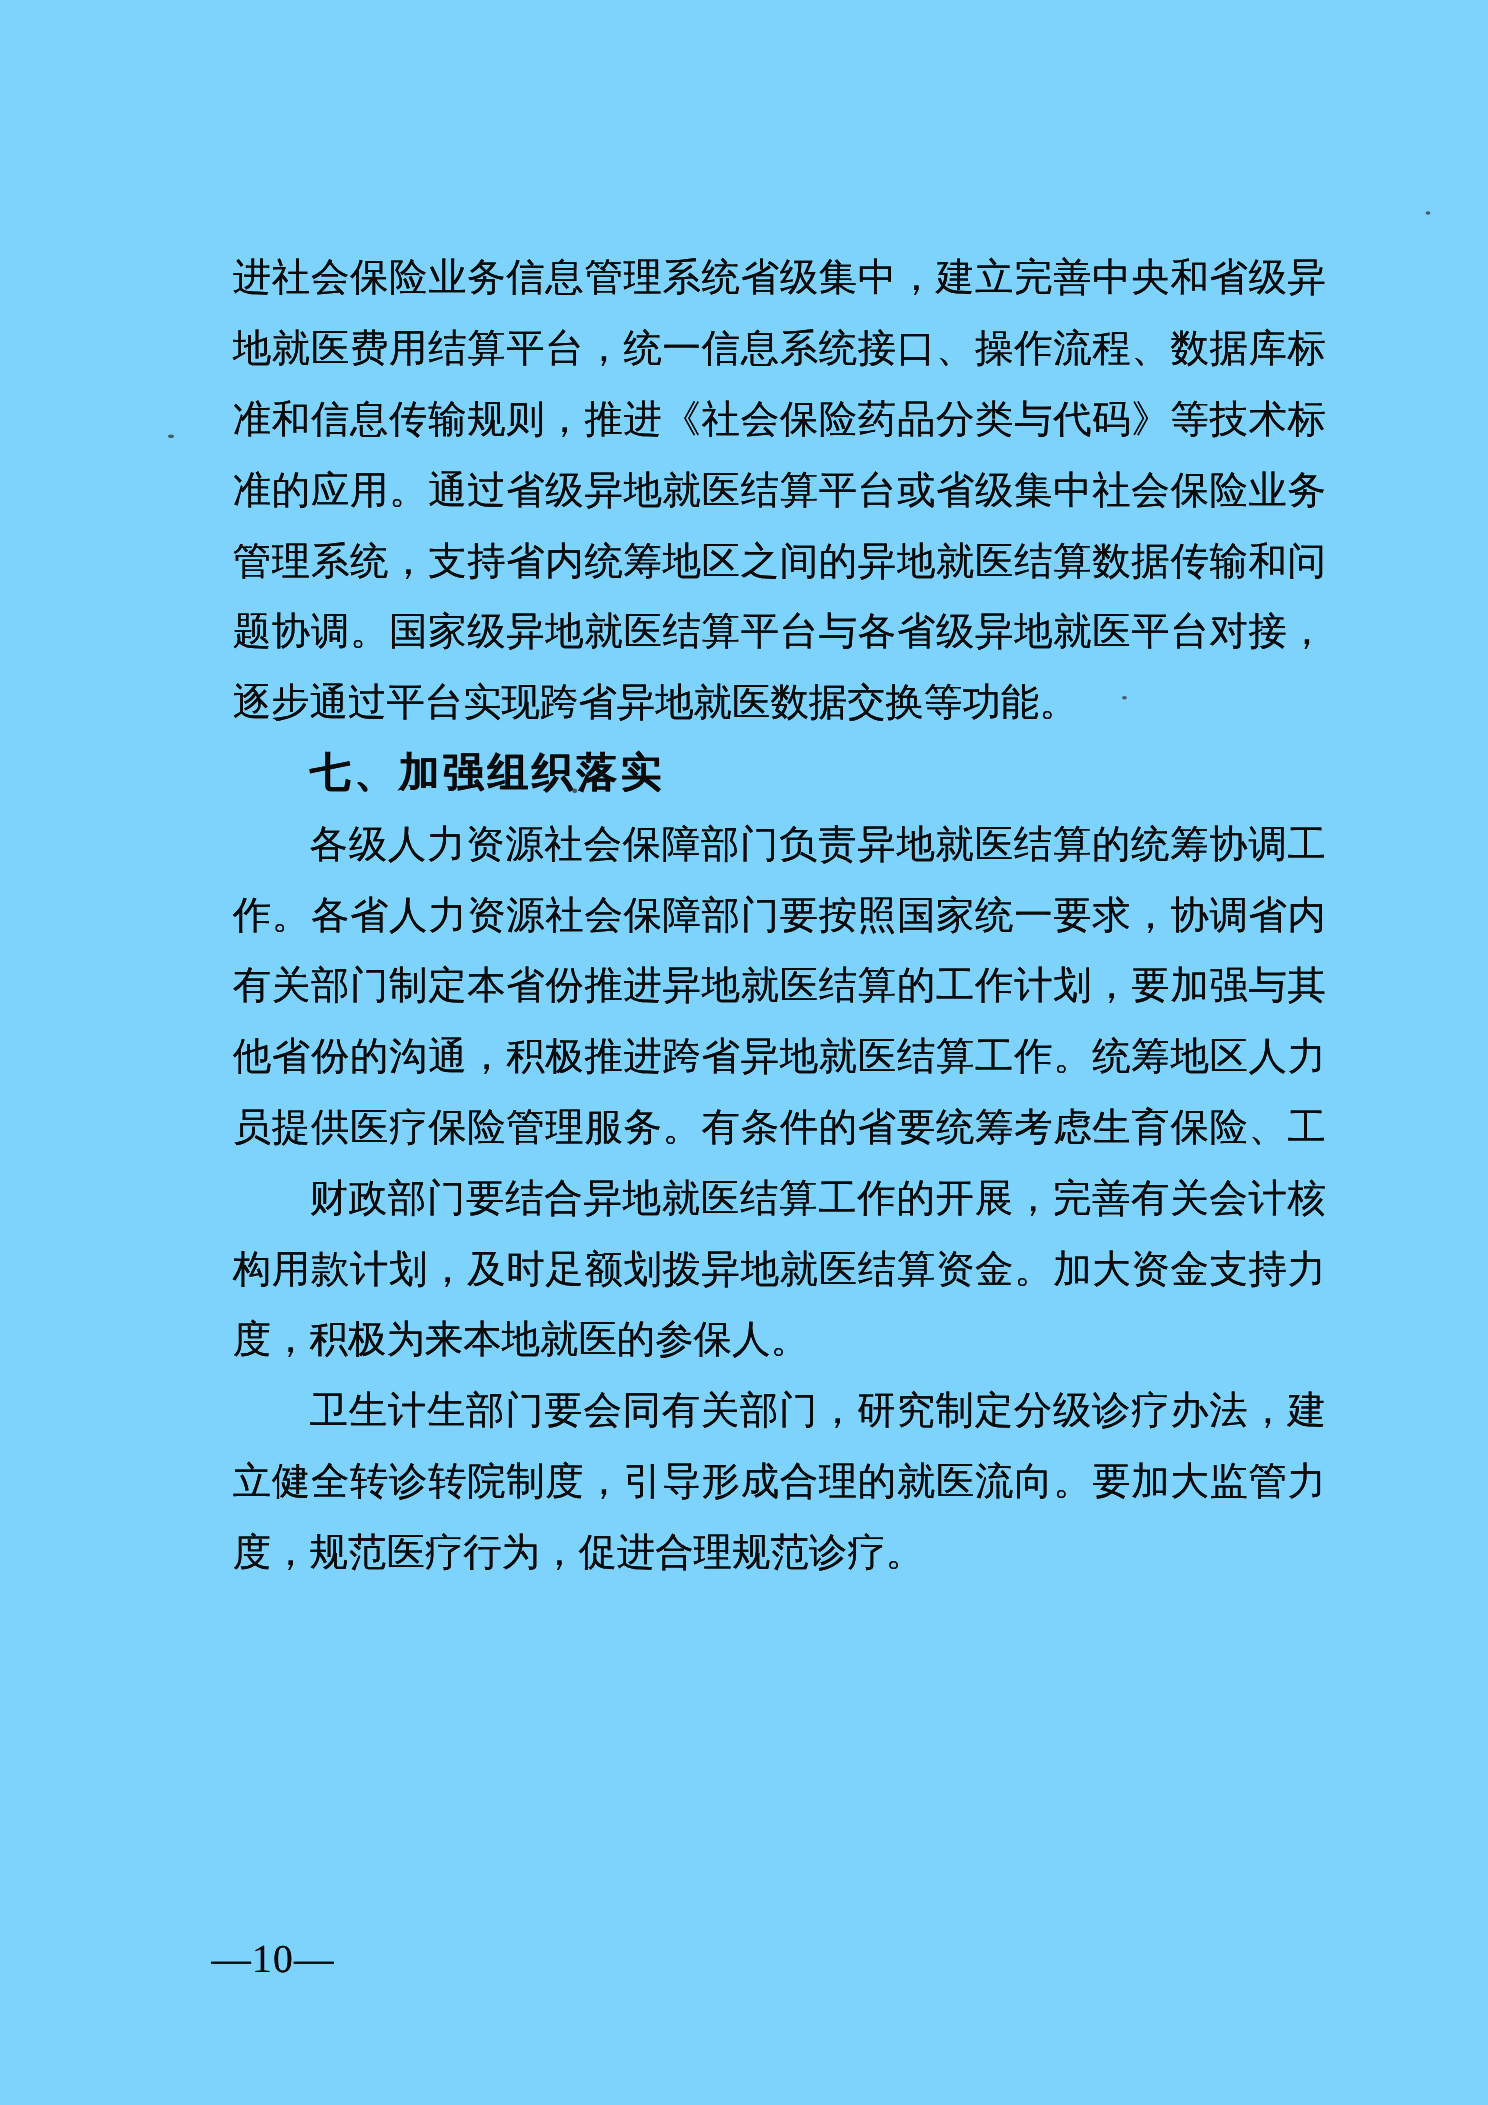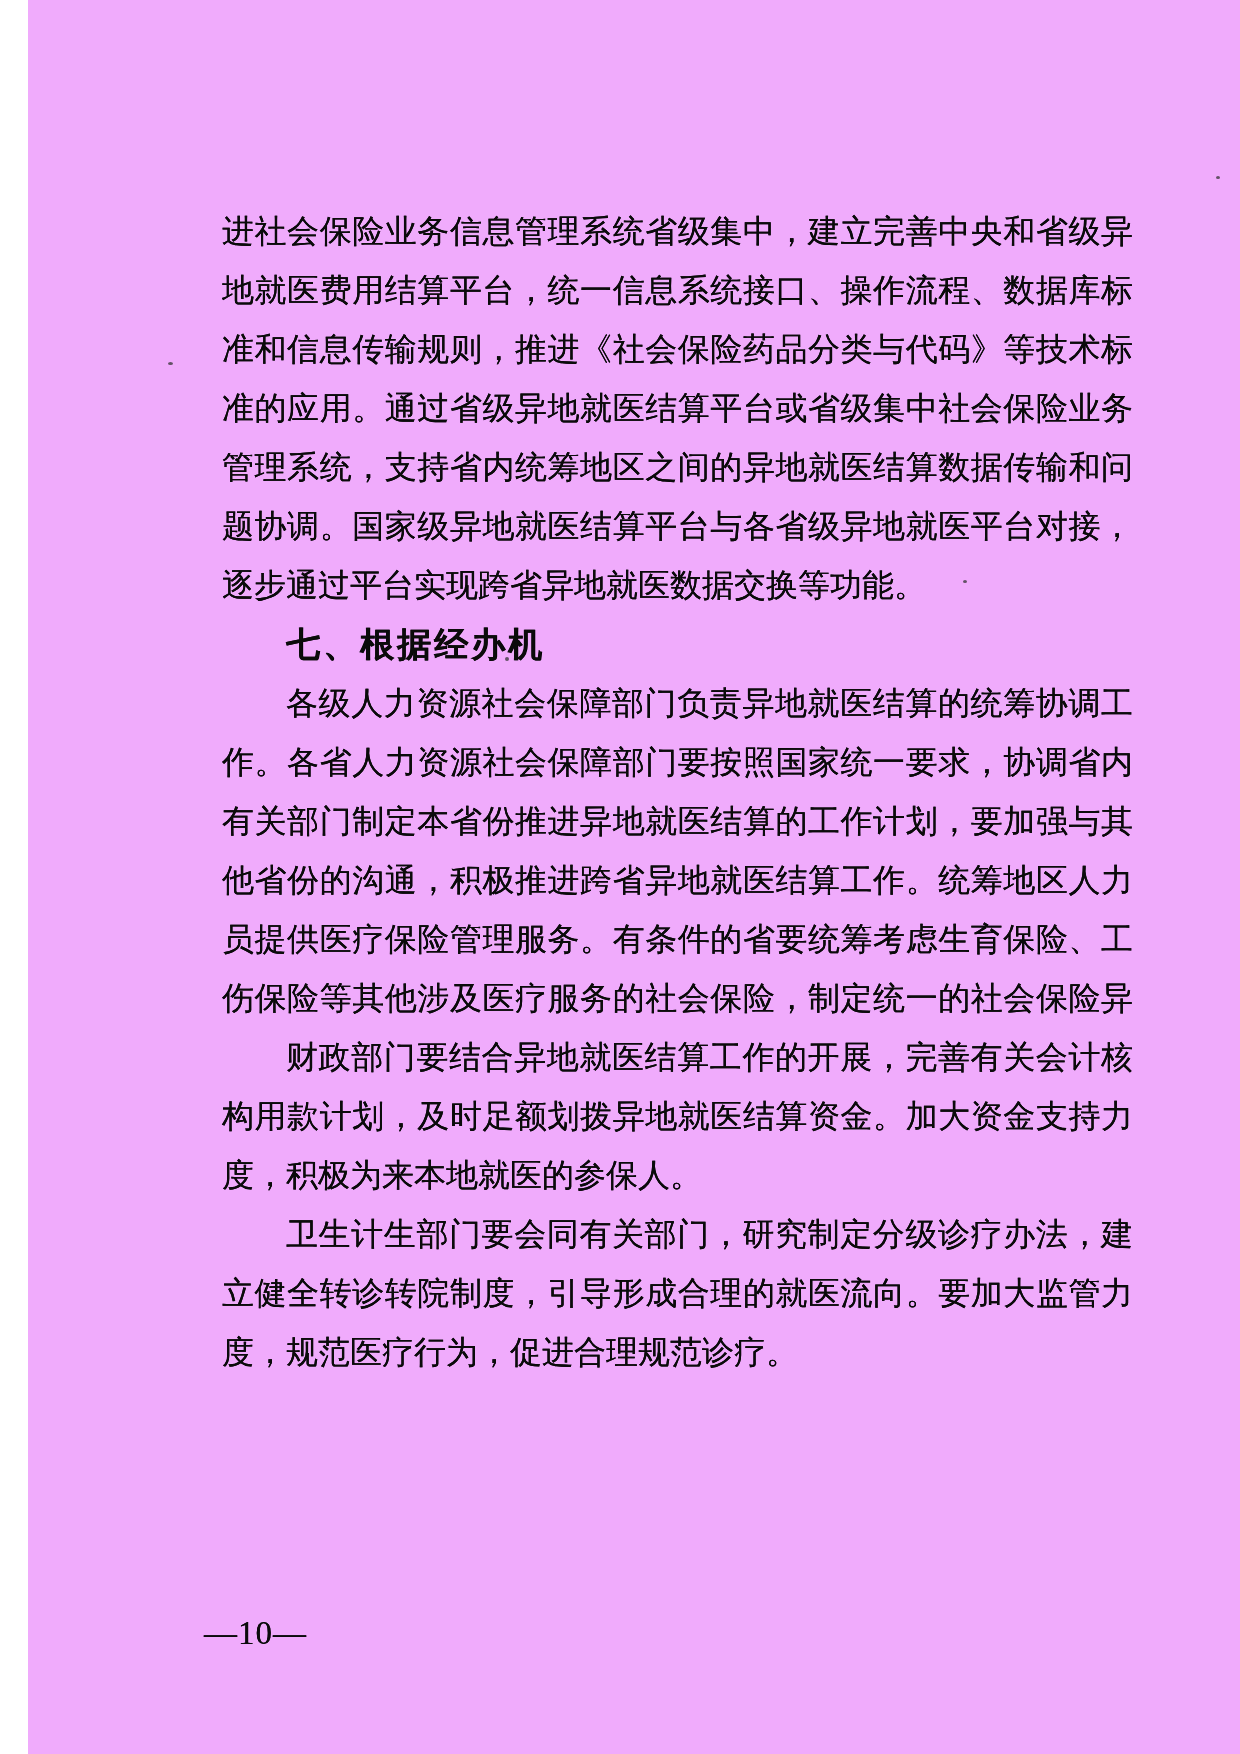--- a/index.html
+++ b/index.html
@@ -11,22 +11,21 @@
     height: 1754px;
     background: #ffffff;
     position: relative;
     overflow: hidden;
     font-family: "Liberation Serif", "DejaVu Serif", serif;
     color: #0b0b0b;
   }
   .page {
     position: absolute;
     inset: 0;
-    background: #f0abfc;
-    margin-left: 28px;
+    background: #7dd3fc;
   }
   
   .textblock {
     position: absolute;
     left: 194px;
     top: 202px;
     width: 911px;
   }
   .ln {
     font-size: 32px;
@@ -90,28 +89,27 @@
   <div class="textblock">
 
     <div class="ln j">进社会保险业务信息管理系统省级集中，建立完善中央和省级异</div>
     <div class="ln j">地就医费用结算平台，统一信息系统接口、操作流程、数据库标</div>
     <div class="ln j">准和信息传输规则，推进《社会保险药品分类与代码》等技术标</div>
     <div class="ln j">准的应用。通过省级异地就医结算平台或省级集中社会保险业务</div>
     <div class="ln j">管理系统，支持省内统筹地区之间的异地就医结算数据传输和问</div>
     <div class="ln j">题协调。国家级异地就医结算平台与各省级异地就医平台对接，</div>
     <div class="ln e">逐步通过平台实现跨省异地就医数据交换等功能。</div>
 
-    <div class="ln h">七、根据经办机</div>
+    <div class="ln h">七、加强组织落实</div>
 
     <div class="ln j ind">各级人力资源社会保障部门负责异地就医结算的统筹协调工</div>
     <div class="ln j">作。各省人力资源社会保障部门要按照国家统一要求，协调省内</div>
     <div class="ln j">有关部门制定本省份推进异地就医结算的工作计划，要加强与其</div>
     <div class="ln j">他省份的沟通，积极推进跨省异地就医结算工作。统筹地区人力</div>
     <div class="ln j">员提供医疗保险管理服务。有条件的省要统筹考虑生育保险、工</div>
-    <div class="ln j">伤保险等其他涉及医疗服务的社会保险，制定统一的社会保险异</div>
 
     <div class="ln j ind">财政部门要结合异地就医结算工作的开展，完善有关会计核</div>
     <div class="ln j">构用款计划，及时足额划拨异地就医结算资金。加大资金支持力</div>
     <div class="ln e">度，积极为来本地就医的参保人。</div>
 
     <div class="ln j ind">卫生计生部门要会同有关部门，研究制定分级诊疗办法，建</div>
     <div class="ln j">立健全转诊转院制度，引导形成合理的就医流向。要加大监管力</div>
     <div class="ln e">度，规范医疗行为，促进合理规范诊疗。</div>
   </div>
 

